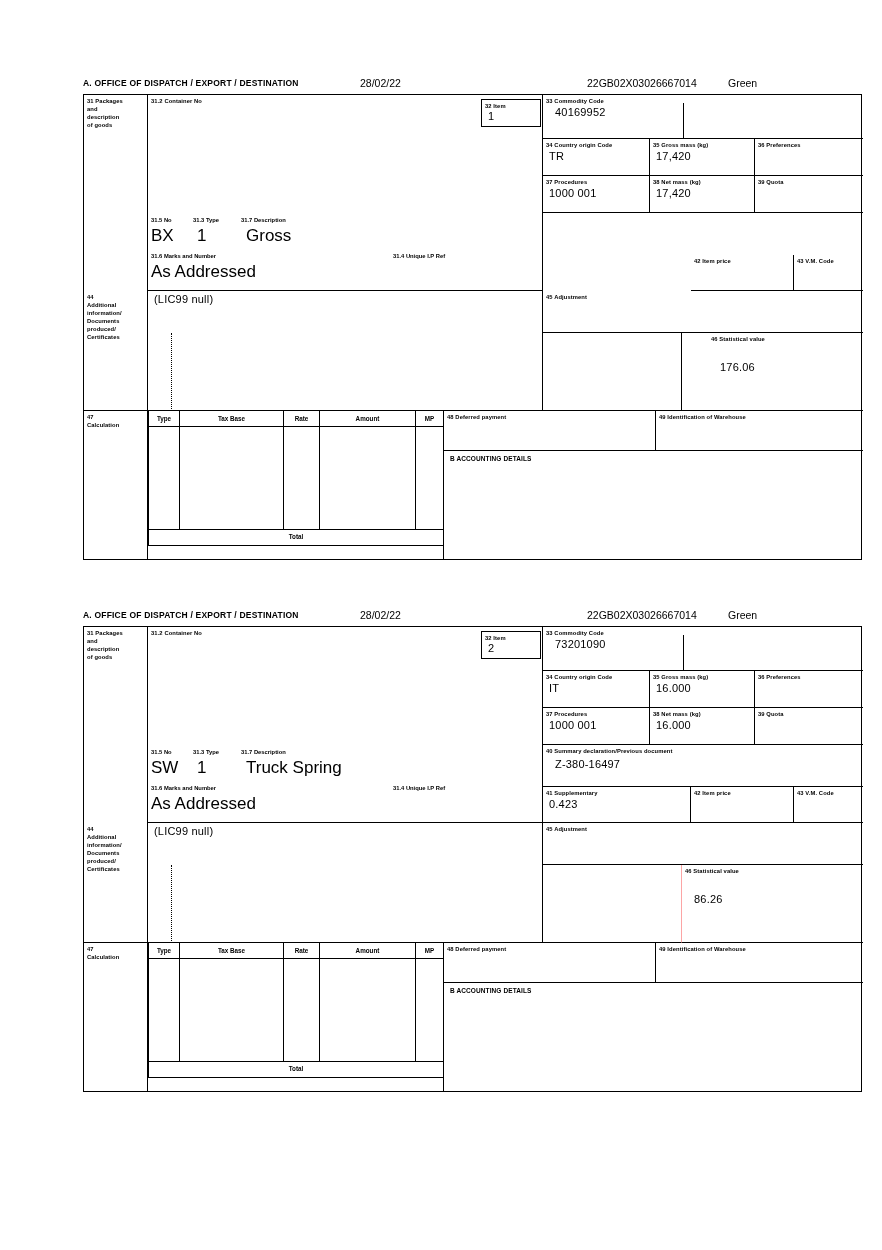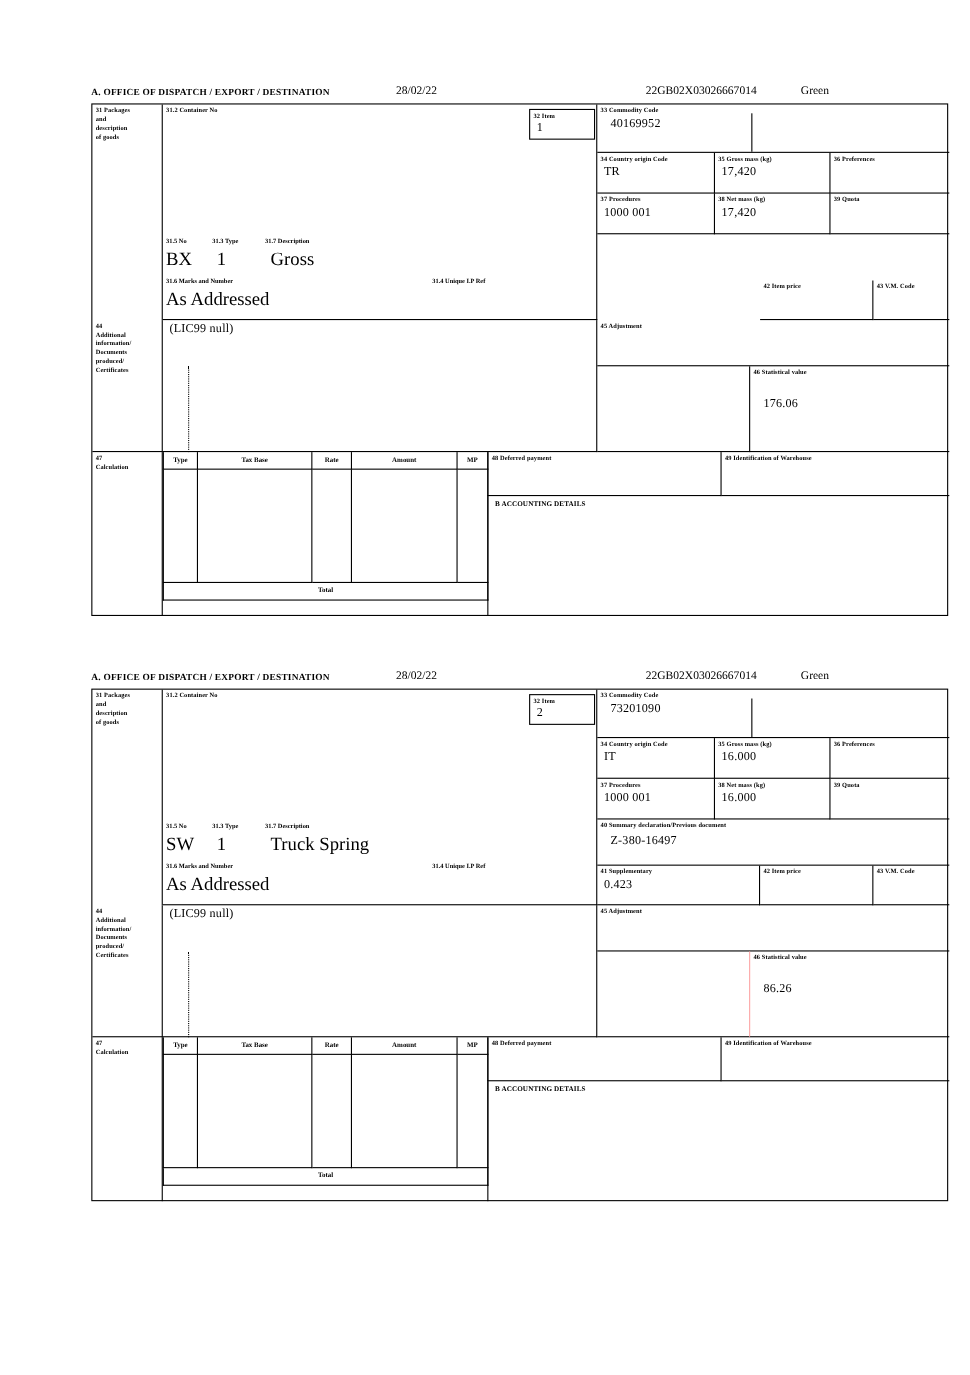--- a/index.html
+++ b/index.html
@@ -12,21 +12,20 @@
     height: 1250px;
     font-family: "Liberation Sans", sans-serif;
     color: #000;
     position: relative;
     overflow: hidden;
   }
   .page {
     position: relative;
     width: 882px;
     height: 1250px;
-    font-family: Liberation Serif, serif;
   }
   .form {
     position: absolute;
     left: 83px;
     width: 779px;
   }
   .form-1 { top: 78px; }
   .form-2 { top: 610px; }
 
   
@@ -217,21 +216,21 @@
         <div class="val" style="padding-top:2px;">(LIC99 null)</div>
       </div>
 
       <div class="cell bb" style="left:459px;top:196px;width:320px;height:42px;">
         <div class="lbl">45 Adjustment</div>
         <div class="val"></div>
       </div>
 
       <div class="dotted-v" style="left:87px;top:238px;height:78px;"></div>
 
-      <div class="cell bb" style="left:597px;top:238px;width:182px;height:78px;border-left:1px solid #000;">
+      <div class="cell bb" style="left:597px;top:238px;width:182px;height:78px;border-left:1px solid #000;padding-left:26px;">
         <div class="lbl">46 Statistical value</div>
         <div class="val" style="padding-left:12px;padding-top:18px;">176.06</div>
       </div>
 
       <div class="cell bb" style="left:459px;top:238px;width:138px;height:78px;"></div>
 
       <div class="cell br" style="left:0;top:316px;width:64px;height:149px;">
         <div class="lbl" style="white-space:pre-line;">47
 Calculation</div>
       </div>

